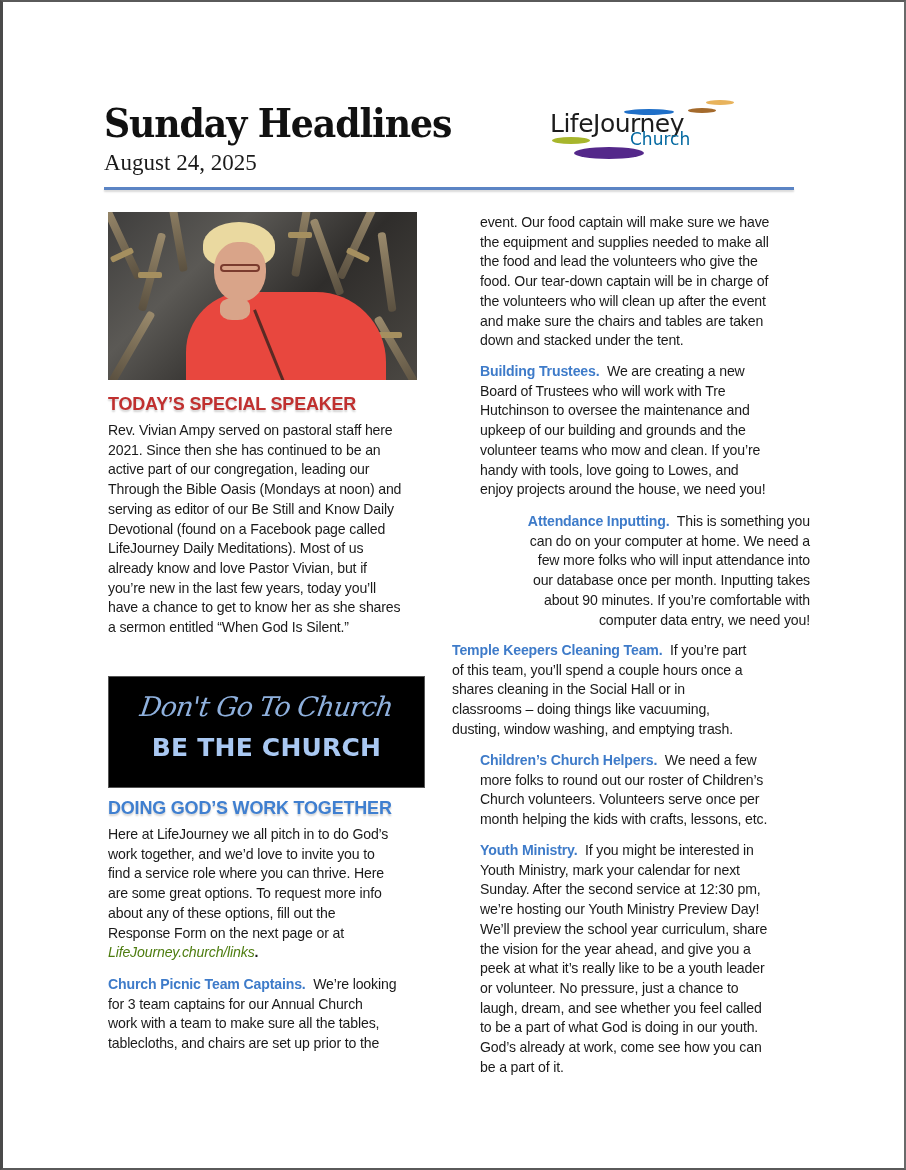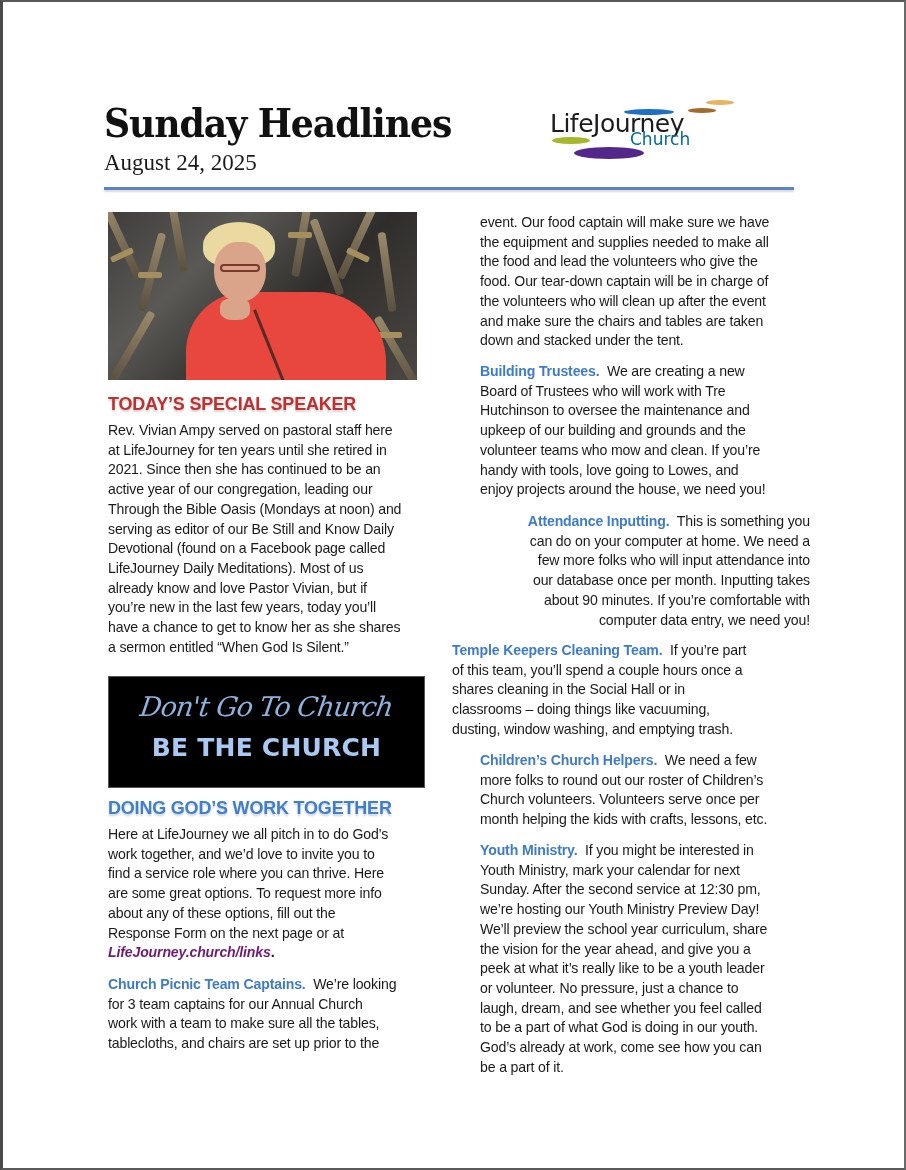--- a/index.html
+++ b/index.html
@@ -110,21 +110,21 @@
     }
     .para {
       position: absolute;
       font-family: "Liberation Sans", sans-serif;
       font-size: 14.1px;
       line-height: 19.7px;
       color: #1a1a1a;
       letter-spacing: -0.15px;
     }
     .para .lead { color: #3e7bc9; font-weight: bold; }
-    .para .link { color: #701a75; font-weight: bold; font-style: italic; }
+    .para .link { color: #4d7c0f; font-weight: normal; font-style: italic; }
     .para .period { font-weight: bold; }
 
     .banner {
       position: absolute; left: 108px; top: 676px; width: 317px; height: 112px;
       background: #000;
       border: 1px solid #555;
       text-align: center;
     }
     .banner .script {
       position: absolute; left: 0; right: 0; top: 14px;
@@ -180,23 +180,22 @@
   <span class="hair"></span>
   <span class="face"></span>
   <span class="glasses"></span>
   <span class="hand"></span>
 </div>
 
 <div class="h-red">TODAY’S SPECIAL SPEAKER</div>
 
 <div class="para" style="left:108px; top:421px; width:330px;">
   <div>Rev. Vivian Ampy served on pastoral staff here</div>
-  <div>at LifeJourney for ten years until she retired in</div>
   <div>2021.  Since then she has continued to be an</div>
-  <div>active year of our congregation, leading our</div>
+  <div>active part of our congregation, leading our</div>
   <div>Through the Bible Oasis (Mondays at noon) and</div>
   <div>serving as editor of our Be Still and Know Daily</div>
   <div>Devotional (found on a Facebook page called</div>
   <div>LifeJourney Daily Meditations).  Most of us</div>
   <div>already know and love Pastor Vivian, but if</div>
   <div>you’re new in the last few years, today you’ll</div>
   <div>have a chance to get to know her as she shares</div>
   <div>a sermon entitled “When God Is Silent.”</div>
 </div>
 

